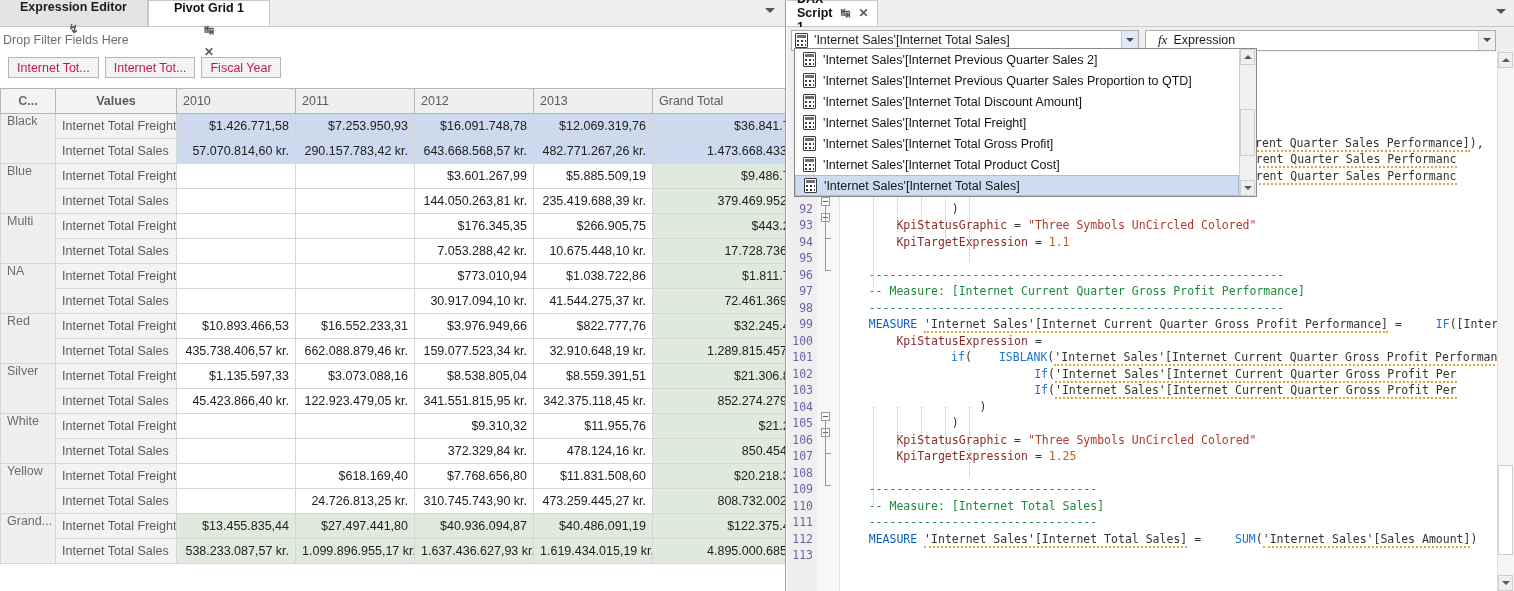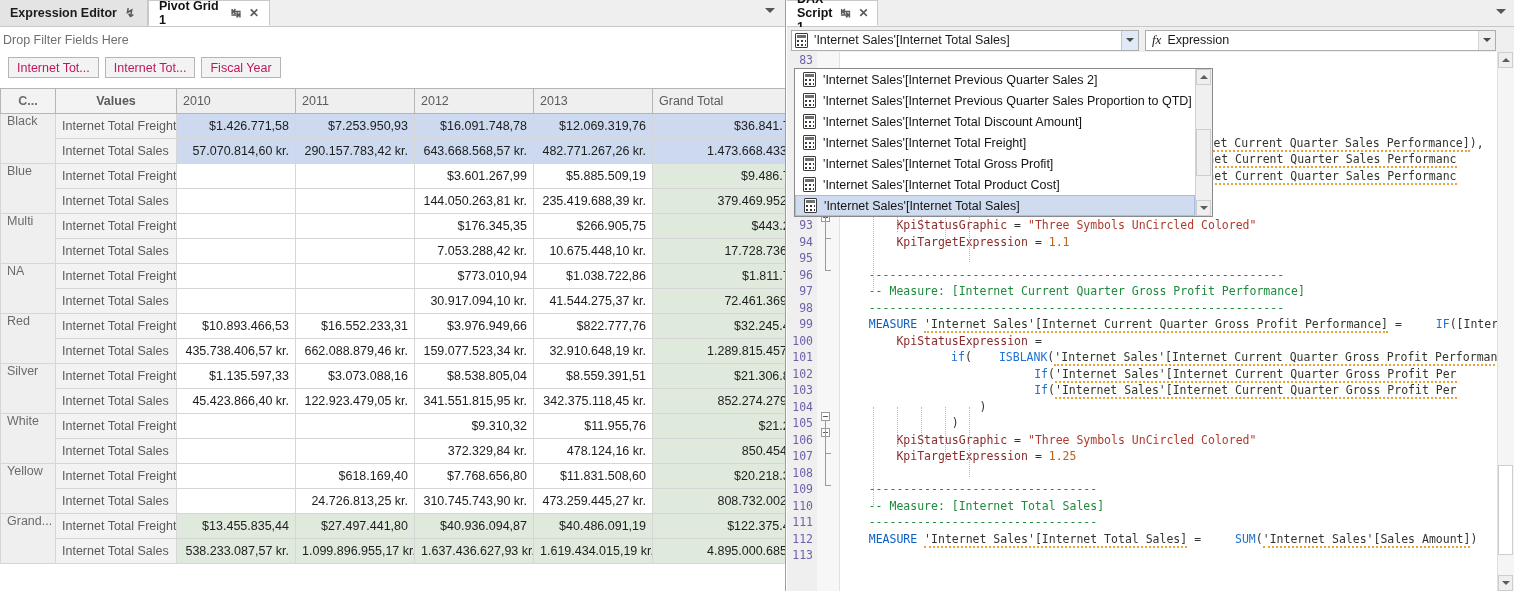--- a/index.html
+++ b/index.html
@@ -8,21 +8,21 @@
     font-family:"Liberation Sans", sans-serif;
     font-size:12px;color:#333;
     -webkit-font-smoothing:antialiased;
   }
   .app{position:relative;width:1514px;height:591px;}
 
   
   .left-pane{position:absolute;left:0;top:0;width:786px;height:591px;background:#fff;border-right:1px solid #9e9e9e;box-sizing:border-box;}
 
   .tabstrip{position:relative;height:26px;background:#efefef;border-bottom:1px solid #c8c8c8;}
-  .tab{position:absolute;top:0;height:26px;display:flex;align-items:center;gap:8px;padding:0 10px;box-sizing:border-box;font-size:12.5px;}
+  .tab{position:absolute;top:0;height:26px;display:flex;align-items:center;gap:8px;padding:0 10px;box-sizing:border-box;font-size:12.5px;flex-direction:column;}
   .tab.inactive{left:0;background:#e4e4e4;border-right:1px solid #c8c8c8;color:#1b1b1b;font-weight:bold;}
   .tab.active{left:148px;background:#ffffff;border-left:1px solid #c8c8c8;border-right:1px solid #c8c8c8;border-top:1px solid #c8c8c8;border-bottom:1px solid #ffffff;color:#111;font-weight:bold;}
   .tabstrip-filler{position:absolute;left:0;right:0;top:0;height:26px;background:#efefef;z-index:0;}
   .tab{z-index:1;}
   .pin-ico{font-size:12px;color:#5a5a5a;display:inline-block;transform:rotate(0deg);}
   .close-ico{font-size:12px;color:#5a5a5a;}
   .pane-dropdown{position:absolute;right:10px;top:8px;width:0;height:0;border-left:5px solid transparent;border-right:5px solid transparent;border-top:5px solid #555;z-index:2;}
 
   .filter-area{height:26px;display:flex;align-items:center;padding-left:3px;color:#6f6f6f;font-size:12.5px;background:#fff;}
   .field-row{display:flex;gap:6px;padding:0 0 0 8px;align-items:center;height:28px;background:#fff;}
@@ -44,39 +44,39 @@
   .hdr-gt{width:175px;}
 
   
   .right-pane{position:absolute;left:787px;top:0;width:727px;height:591px;background:#fff;box-sizing:border-box;}
   .r-tabstrip{position:relative;height:26px;background:#efefef;border-bottom:1px solid #c8c8c8;}
   .r-tab{position:absolute;left:0;top:0;height:26px;display:flex;align-items:center;gap:8px;padding:0 10px;box-sizing:border-box;background:#ffffff;border-right:1px solid #c8c8c8;border-top:1px solid #c8c8c8;border-bottom:1px solid #fff;font-size:12.5px;font-weight:bold;color:#111;}
 
   .r-toolbar{position:relative;height:26px;background:#efefef;display:flex;align-items:center;padding:2px 6px 2px 4px;box-sizing:border-box;gap:6px;}
   .combo{position:relative;display:flex;align-items:center;height:21px;background:#fff;border:1px solid #adadad;box-sizing:border-box;}
   .combo.measure{width:348px;}
-  .combo.expr{width:351px;}
+  .combo.expr{width:351px;padding-left:6px;}
   .combo .txt{flex:1;padding-left:6px;font-size:12.5px;color:#1a1a1a;white-space:nowrap;overflow:hidden;}
   .combo .arrowbtn{width:16px;height:19px;background:#dfe9f7;border-left:1px solid #c3c3c3;display:flex;align-items:center;justify-content:center;}
   .combo .arrowbtn.plain{background:#efefef;border-left:1px solid #d4d4d4;}
   .caret{width:0;height:0;border-left:4px solid transparent;border-right:4px solid transparent;border-top:4px solid #4a4a4a;}
   .calc-ico{width:13px;height:15px;margin-left:3px;border:1px solid #3b3b3b;border-radius:1px;background:#fff;position:relative;box-sizing:border-box;flex:none;}
   .calc-ico:before{content:"";position:absolute;left:1px;right:1px;top:1px;height:3px;background:#6f6f6f;}
   .calc-ico:after{content:"";position:absolute;left:1px;right:1px;top:6px;bottom:1px;
      background:
       linear-gradient(#3b3b3b,#3b3b3b) 0 0/2px 2px no-repeat,
       linear-gradient(#3b3b3b,#3b3b3b) 4px 0/2px 2px no-repeat,
       linear-gradient(#3b3b3b,#3b3b3b) 8px 0/2px 2px no-repeat,
       linear-gradient(#3b3b3b,#3b3b3b) 0 4px/2px 2px no-repeat,
       linear-gradient(#3b3b3b,#3b3b3b) 4px 4px/2px 2px no-repeat,
       linear-gradient(#3b3b3b,#3b3b3b) 8px 4px/2px 2px no-repeat;}
   .fx{font-style:italic;font-family:"Liberation Serif",serif;font-size:13px;color:#1a1a1a;padding-left:6px;}
 
   
-  .dropdown{position:absolute;left:7px;top:68px;width:419px;background:#fff;border:1px solid #8a8a8a;box-sizing:border-box;z-index:30;}
+  .dropdown{position:absolute;left:7px;top:48px;width:463px;background:#fff;border:1px solid #8a8a8a;box-sizing:border-box;z-index:30;}
   .dd-item{display:flex;align-items:center;gap:7px;height:21px;padding-left:5px;font-size:12.5px;color:#141414;white-space:nowrap;}
   .dd-item.selected{background:#cfdcf0;border:1px solid #a8bde0;box-sizing:border-box;}
   .dd-scroll{position:absolute;right:0;top:0;width:16px;bottom:0;background:#f0f0f0;border-left:1px solid #d0d0d0;}
   .dd-sb-up,.dd-sb-dn{position:absolute;left:0;width:15px;height:16px;background:#efefef;border:1px solid #cdcdcd;box-sizing:border-box;display:flex;align-items:center;justify-content:center;}
   .dd-sb-up{top:0;}
   .dd-sb-dn{bottom:0;}
   .tri-up{width:0;height:0;border-left:4px solid transparent;border-right:4px solid transparent;border-bottom:4px solid #5c5c5c;}
   .tri-dn{width:0;height:0;border-left:4px solid transparent;border-right:4px solid transparent;border-top:4px solid #5c5c5c;}
   .dd-thumb{position:absolute;left:0;top:60px;width:15px;height:47px;background:#efefef;border:1px solid #cdcdcd;box-sizing:border-box;}
 

